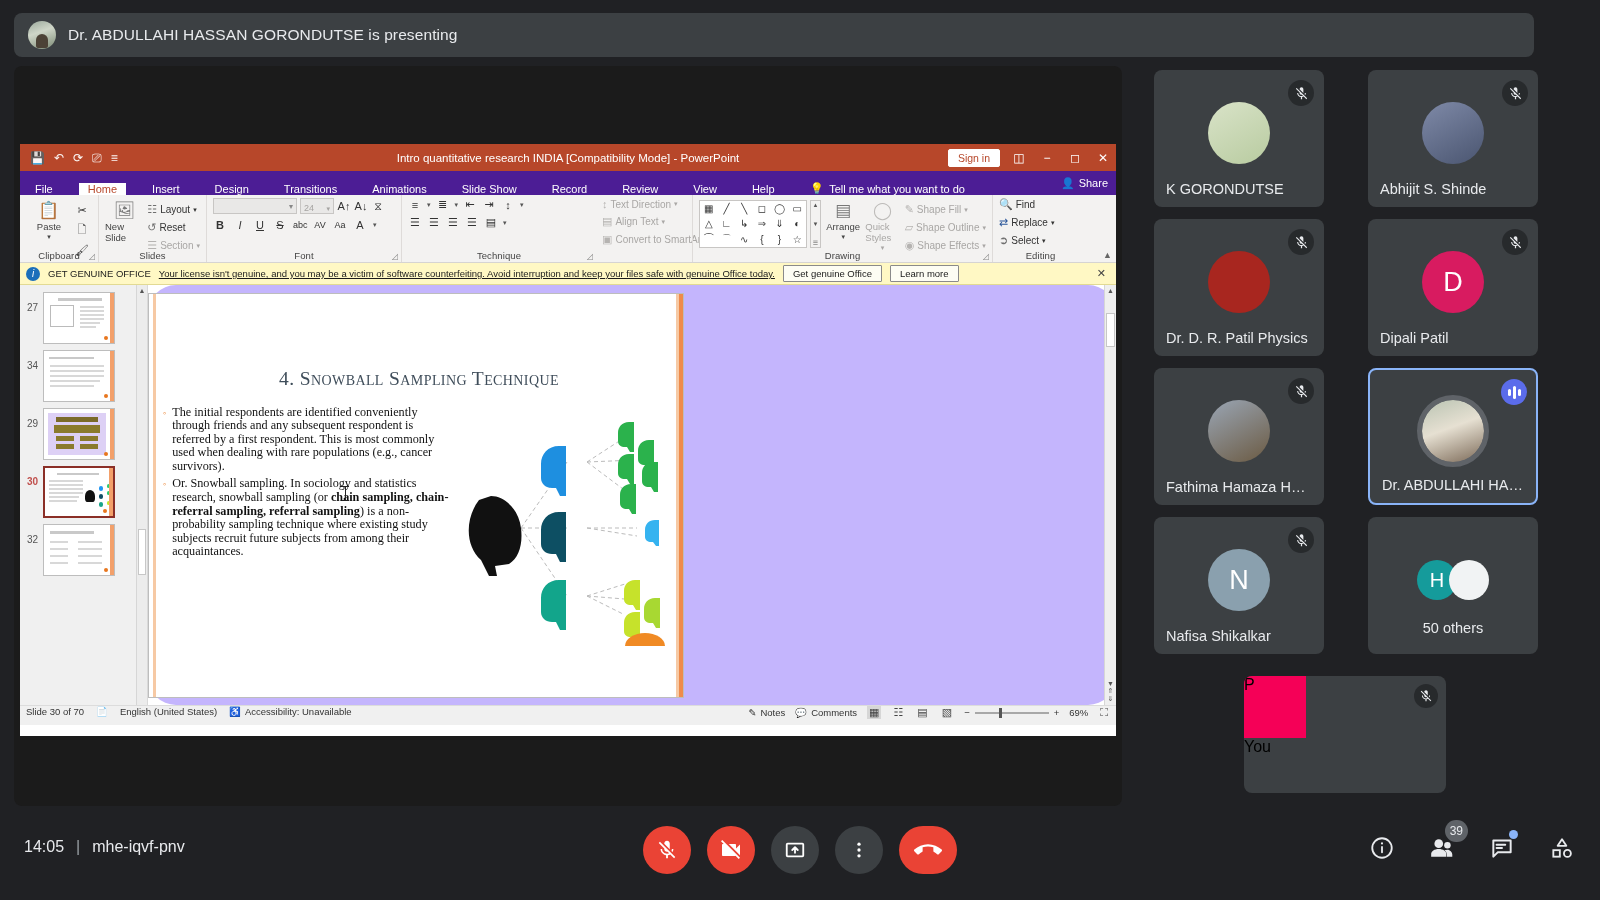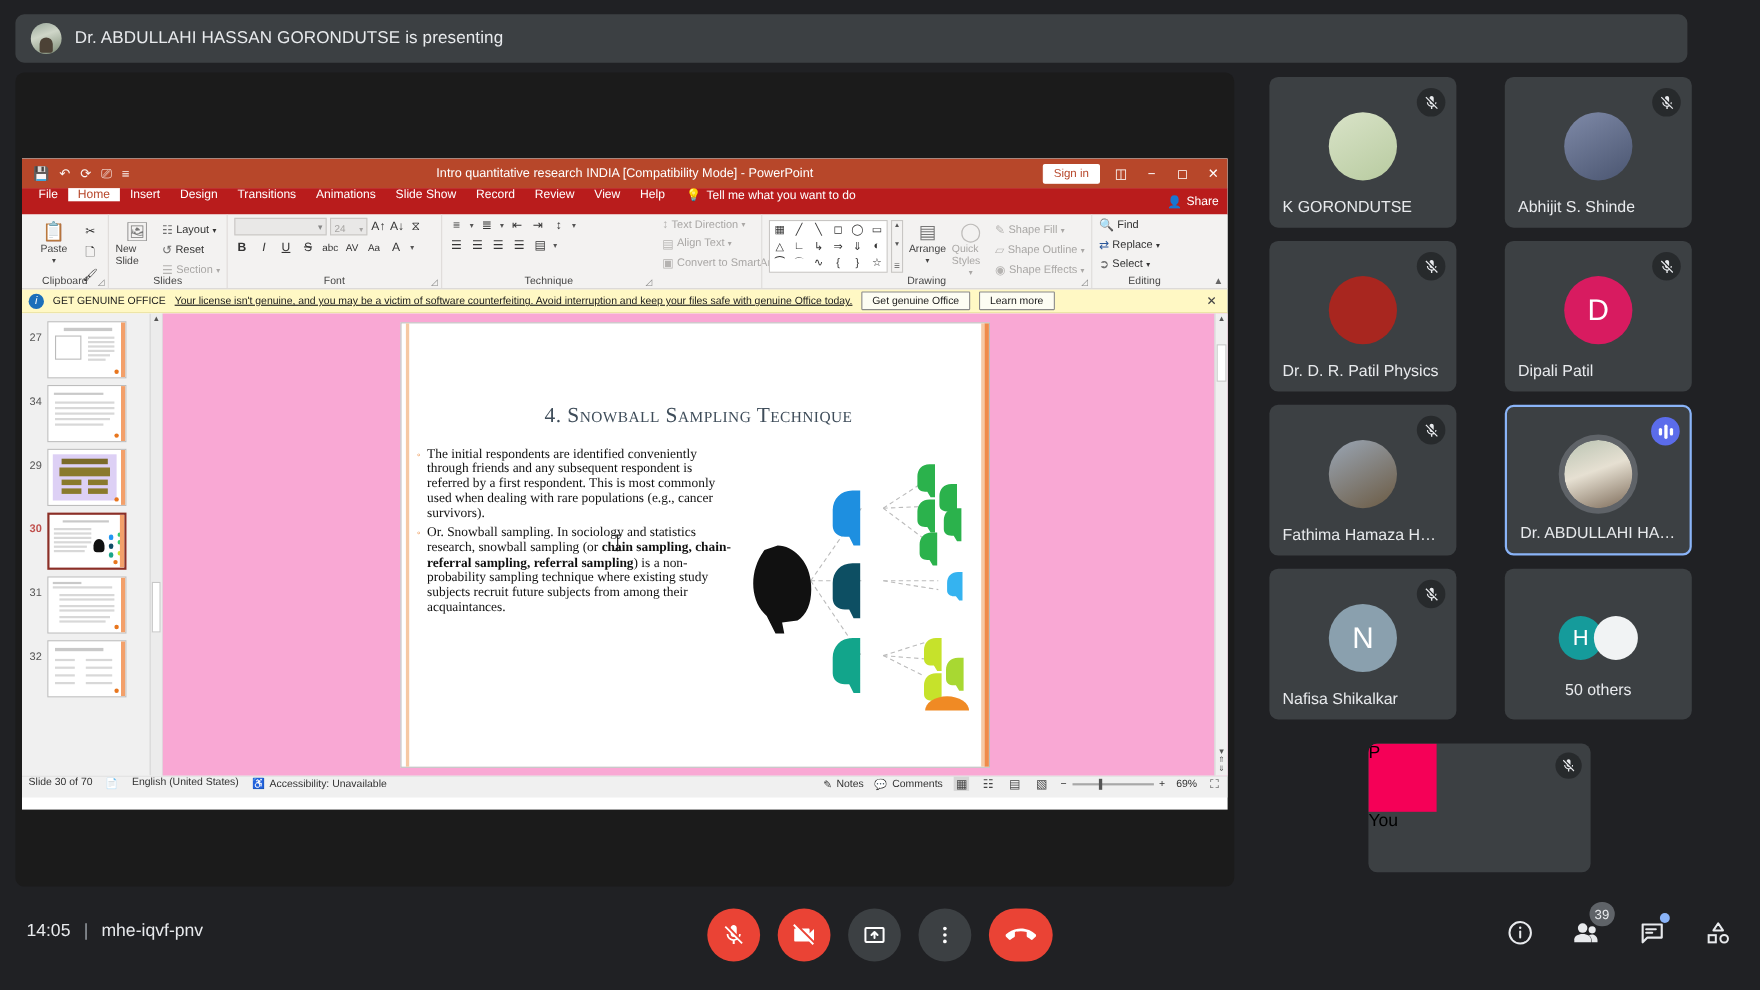--- a/index.html
+++ b/index.html
@@ -56,22 +56,22 @@
   }
   .tb-right { position: absolute; right: 4px; display: flex; align-items: center; gap: 10px; }
   .signin {
     background: #fff; color: #b7472a; font-size: 10.5px;
     padding: 2px 9px; border: 1px solid #fff; border-radius: 2px;
   }
   .tb-right .wbtn { color: #fff; font-size: 12px; width: 18px; text-align: center; }
 
   
   .ppt-tabs {
-    height: 24px; background: #b91c1c; display: flex; align-items: flex-start;
-    position: relative; padding-left: 6px;
+    height: 24px; background: #4c1d95; display: flex; align-items: flex-end;
+    position: relative; padding-left: 6px; gap: 17px;
   }
   .ppt-tabs .tab {
     color: #fff; font-size: 11px; padding: 0 9px;
     display: flex; align-items: center; white-space: nowrap;
   }
   .ppt-tabs .tab.active { background: #fff; color: #b7472a; }
   .tellme { color: #fff; font-size: 11px; display: flex; align-items: center; gap: 5px; padding-left: 10px; }
   .share-btn {
     position: absolute; right: 8px; top: 0; bottom: 0;
     display: flex; align-items: center; gap: 4px; color: #fff; font-size: 11px;
@@ -163,22 +163,22 @@
     position: absolute; right: 0; top: 0; bottom: 0; width: 11px; background: #ececec;
     border-left: 1px solid #d6d6d6;
   }
   .thumb-scroll .arr { font-size: 7px; color: #555; text-align: center; padding-top: 2px; }
   .thumb-scroll .thumbbar {
     position: absolute; left: 1px; right: 1px; top: 58%; height: 46px; background: #fff;
     border: 1px solid #c7c7c7;
   }
 
   .slide-area {
-    flex: 1; background: #f9a8d4; position: relative; display: flex;
-    align-items: center; justify-content: center;
+    flex: 1; background: #c4b5fd; position: relative; display: flex;
+    align-items: center;  border-radius: 28px;
   }
   .slide {
     width: 536px; height: 405px; background: #fff; position: relative;
     border: 1px solid #bdbdbd;
   }
   .slide .lbar { position: absolute; left: 4px; top: 0; bottom: 0; width: 3px; background: #f6c9a4; }
   .slide .rbar { position: absolute; right: 4px; top: 0; bottom: 0; width: 3px; background: #f6c9a4; }
   .slide .rbar2 { position: absolute; right: 0; top: 0; bottom: 0; width: 4px; background: #ef8b4a; }
   .slide-title {
     position: absolute; left: 30px; right: 24px; top: 74px; text-align: center;
@@ -620,35 +620,20 @@
             <div class="tl" style="top:24px;left:4px;right:30px"></div>
             <div class="tl" style="top:28px;left:4px;right:34px"></div>
             <div class="tl" style="top:32px;left:4px;right:36px"></div>
             <div style="position:absolute;left:40px;top:22px;width:10px;height:12px;background:#111;border-radius:50% 50% 30% 30%"></div>
             <div style="position:absolute;left:54px;top:18px;width:4px;height:5px;background:#2196f3;border-radius:2px"></div>
             <div style="position:absolute;left:54px;top:26px;width:4px;height:5px;background:#0e4d66;border-radius:2px"></div>
             <div style="position:absolute;left:54px;top:34px;width:4px;height:5px;background:#18a58a;border-radius:2px"></div>
             <div style="position:absolute;left:62px;top:16px;width:3px;height:4px;background:#2ecc71;border-radius:2px"></div>
             <div style="position:absolute;left:62px;top:23px;width:3px;height:4px;background:#2ecc71;border-radius:2px"></div>
             <div style="position:absolute;left:62px;top:33px;width:3px;height:4px;background:#c8e62a;border-radius:2px"></div>
-            <div class="stripe"></div>
-              <div class="dot"></div>
-          </div>
-        </div>
-        <div class="thumb-row">
-          <span class="num">31</span>
-          <div class="thumb">
-            <div class="tt" style="left:4px;width:26px;top:4px;height:2px"></div>
-            <div class="tl" style="top:8px;left:4px;right:12px"></div>
-            <div class="tl" style="top:15px;left:10px;right:10px"></div>
-            <div class="tl" style="top:19px;left:10px;right:10px"></div>
-            <div class="tl" style="top:25px;left:10px;right:10px"></div>
-            <div class="tl" style="top:29px;left:10px;right:10px"></div>
-            <div class="tl" style="top:35px;left:10px;right:14px"></div>
-            <div class="tl" style="top:39px;left:10px;right:18px"></div>
             <div class="stripe"></div>
               <div class="dot"></div>
           </div>
         </div>
         <div class="thumb-row">
           <span class="num">32</span>
           <div class="thumb">
             <div class="tt" style="left:6px;right:20px;top:6px;height:3px"></div>
             <div class="tl" style="top:16px;left:6px;width:18px"></div>
             <div class="tl" style="top:16px;left:34px;width:24px"></div>

